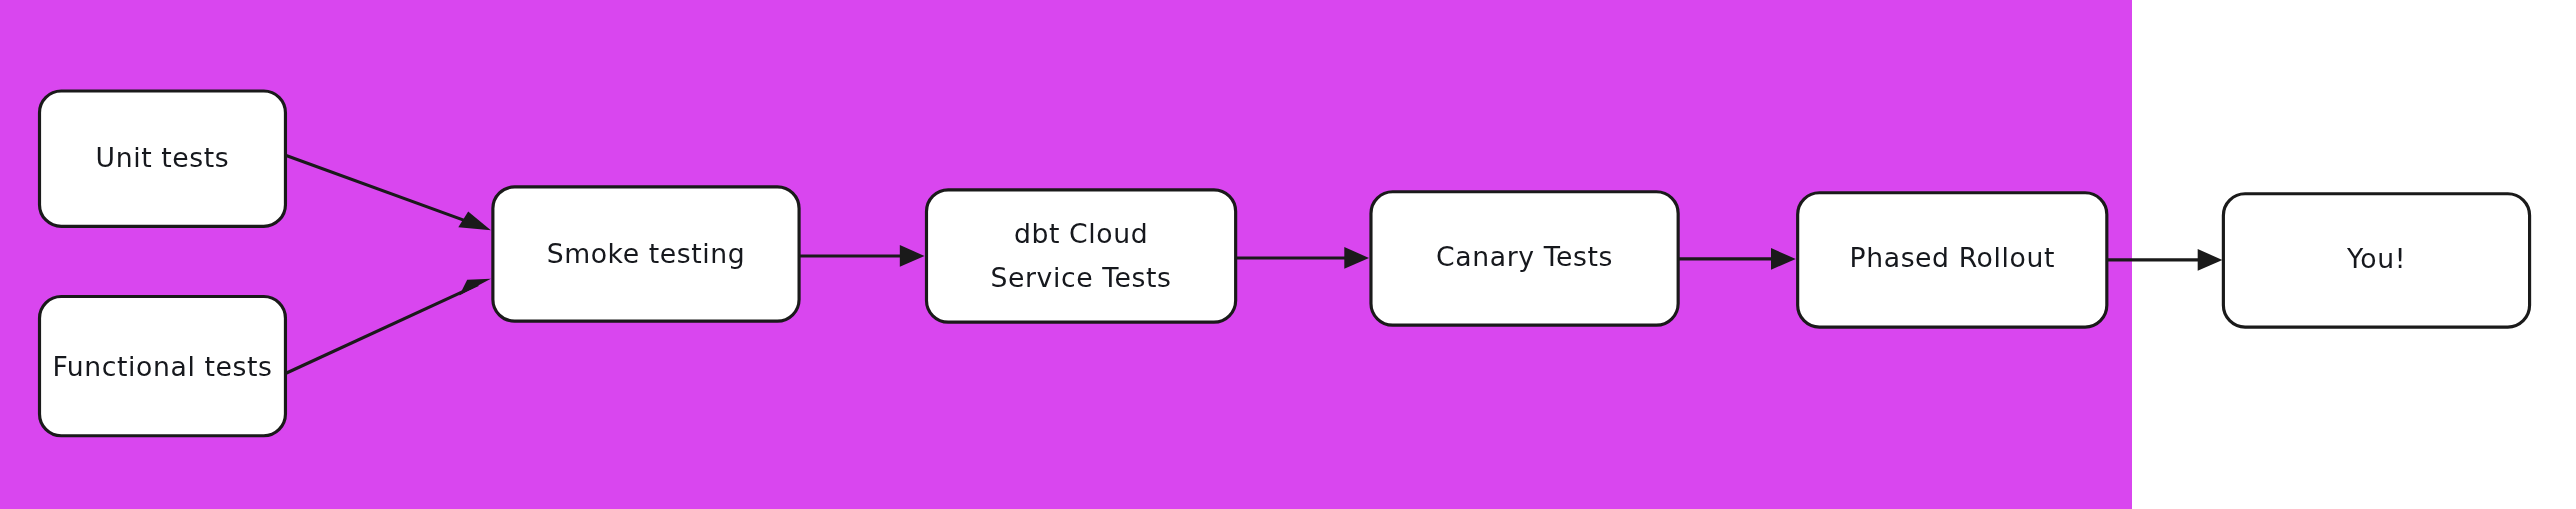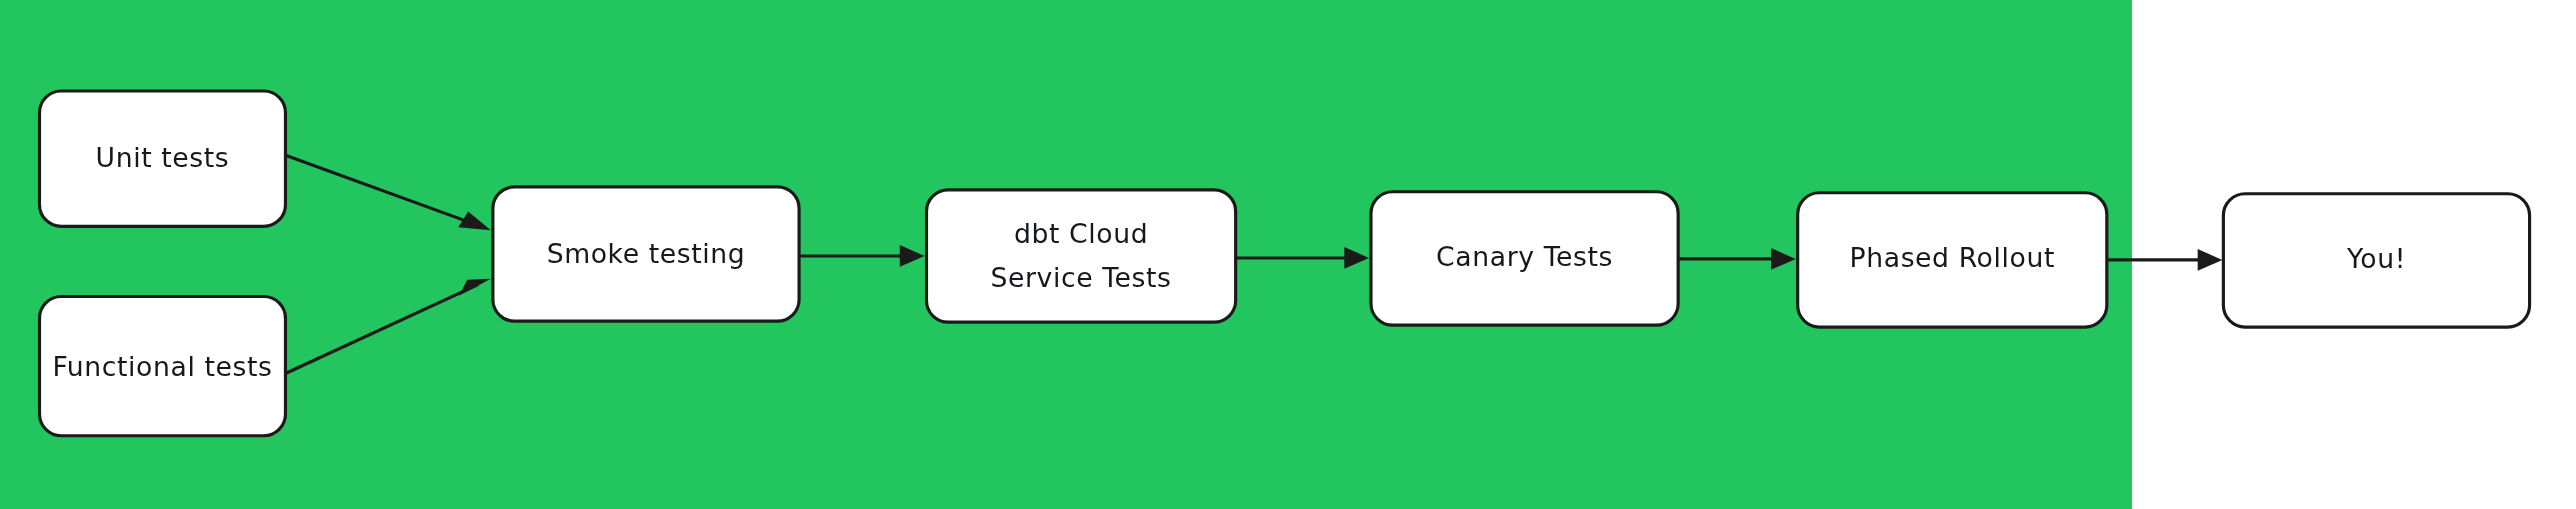--- a/index.html
+++ b/index.html
@@ -11,21 +11,21 @@
   body {
     width: 2576px;
     height: 510px;
     font-family: "DejaVu Sans", sans-serif;
     overflow: hidden;
   }
   #diagram-root {
     position: relative;
     width: 2132px;
     height: 510px;
-    background: #22c55e;
+    background: #d946ef;
   }
   svg.flow-canvas {
     display: block;
     width: 2576px;
     height: 510px;
   }
   .node-shape {
     fill: #ffffff;
     stroke: #1a1a1a;
     stroke-width: 3.2;

